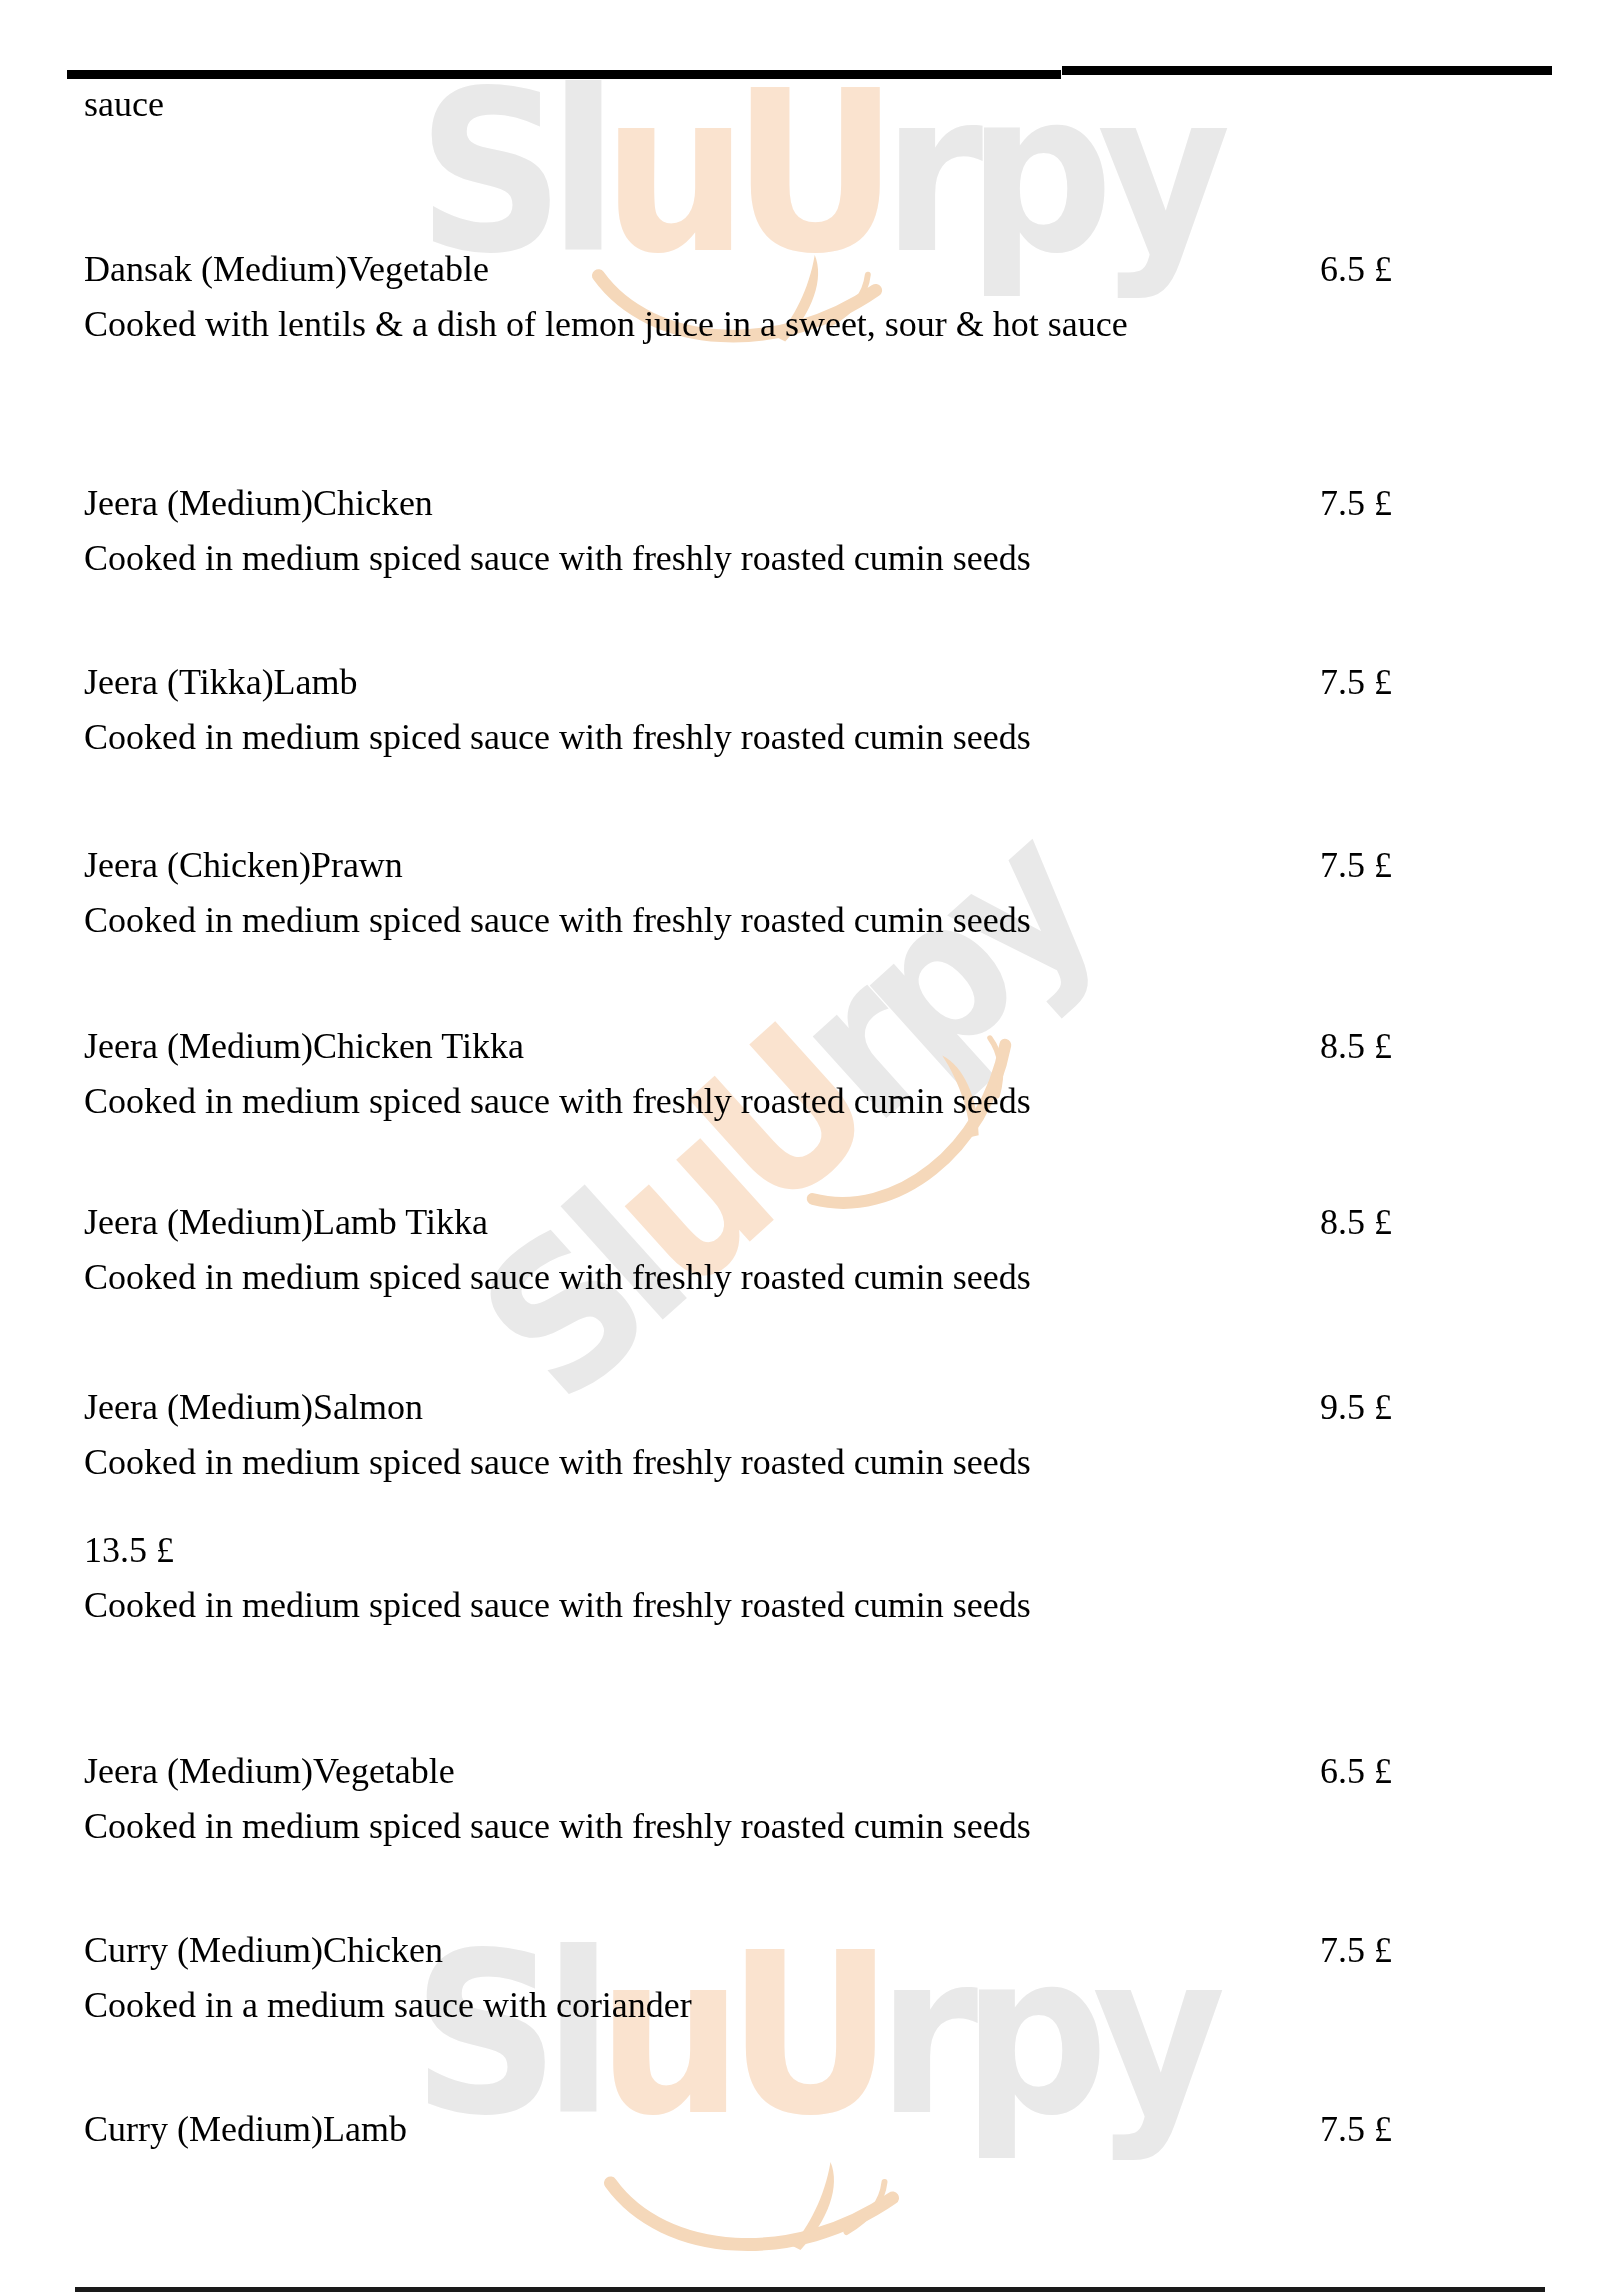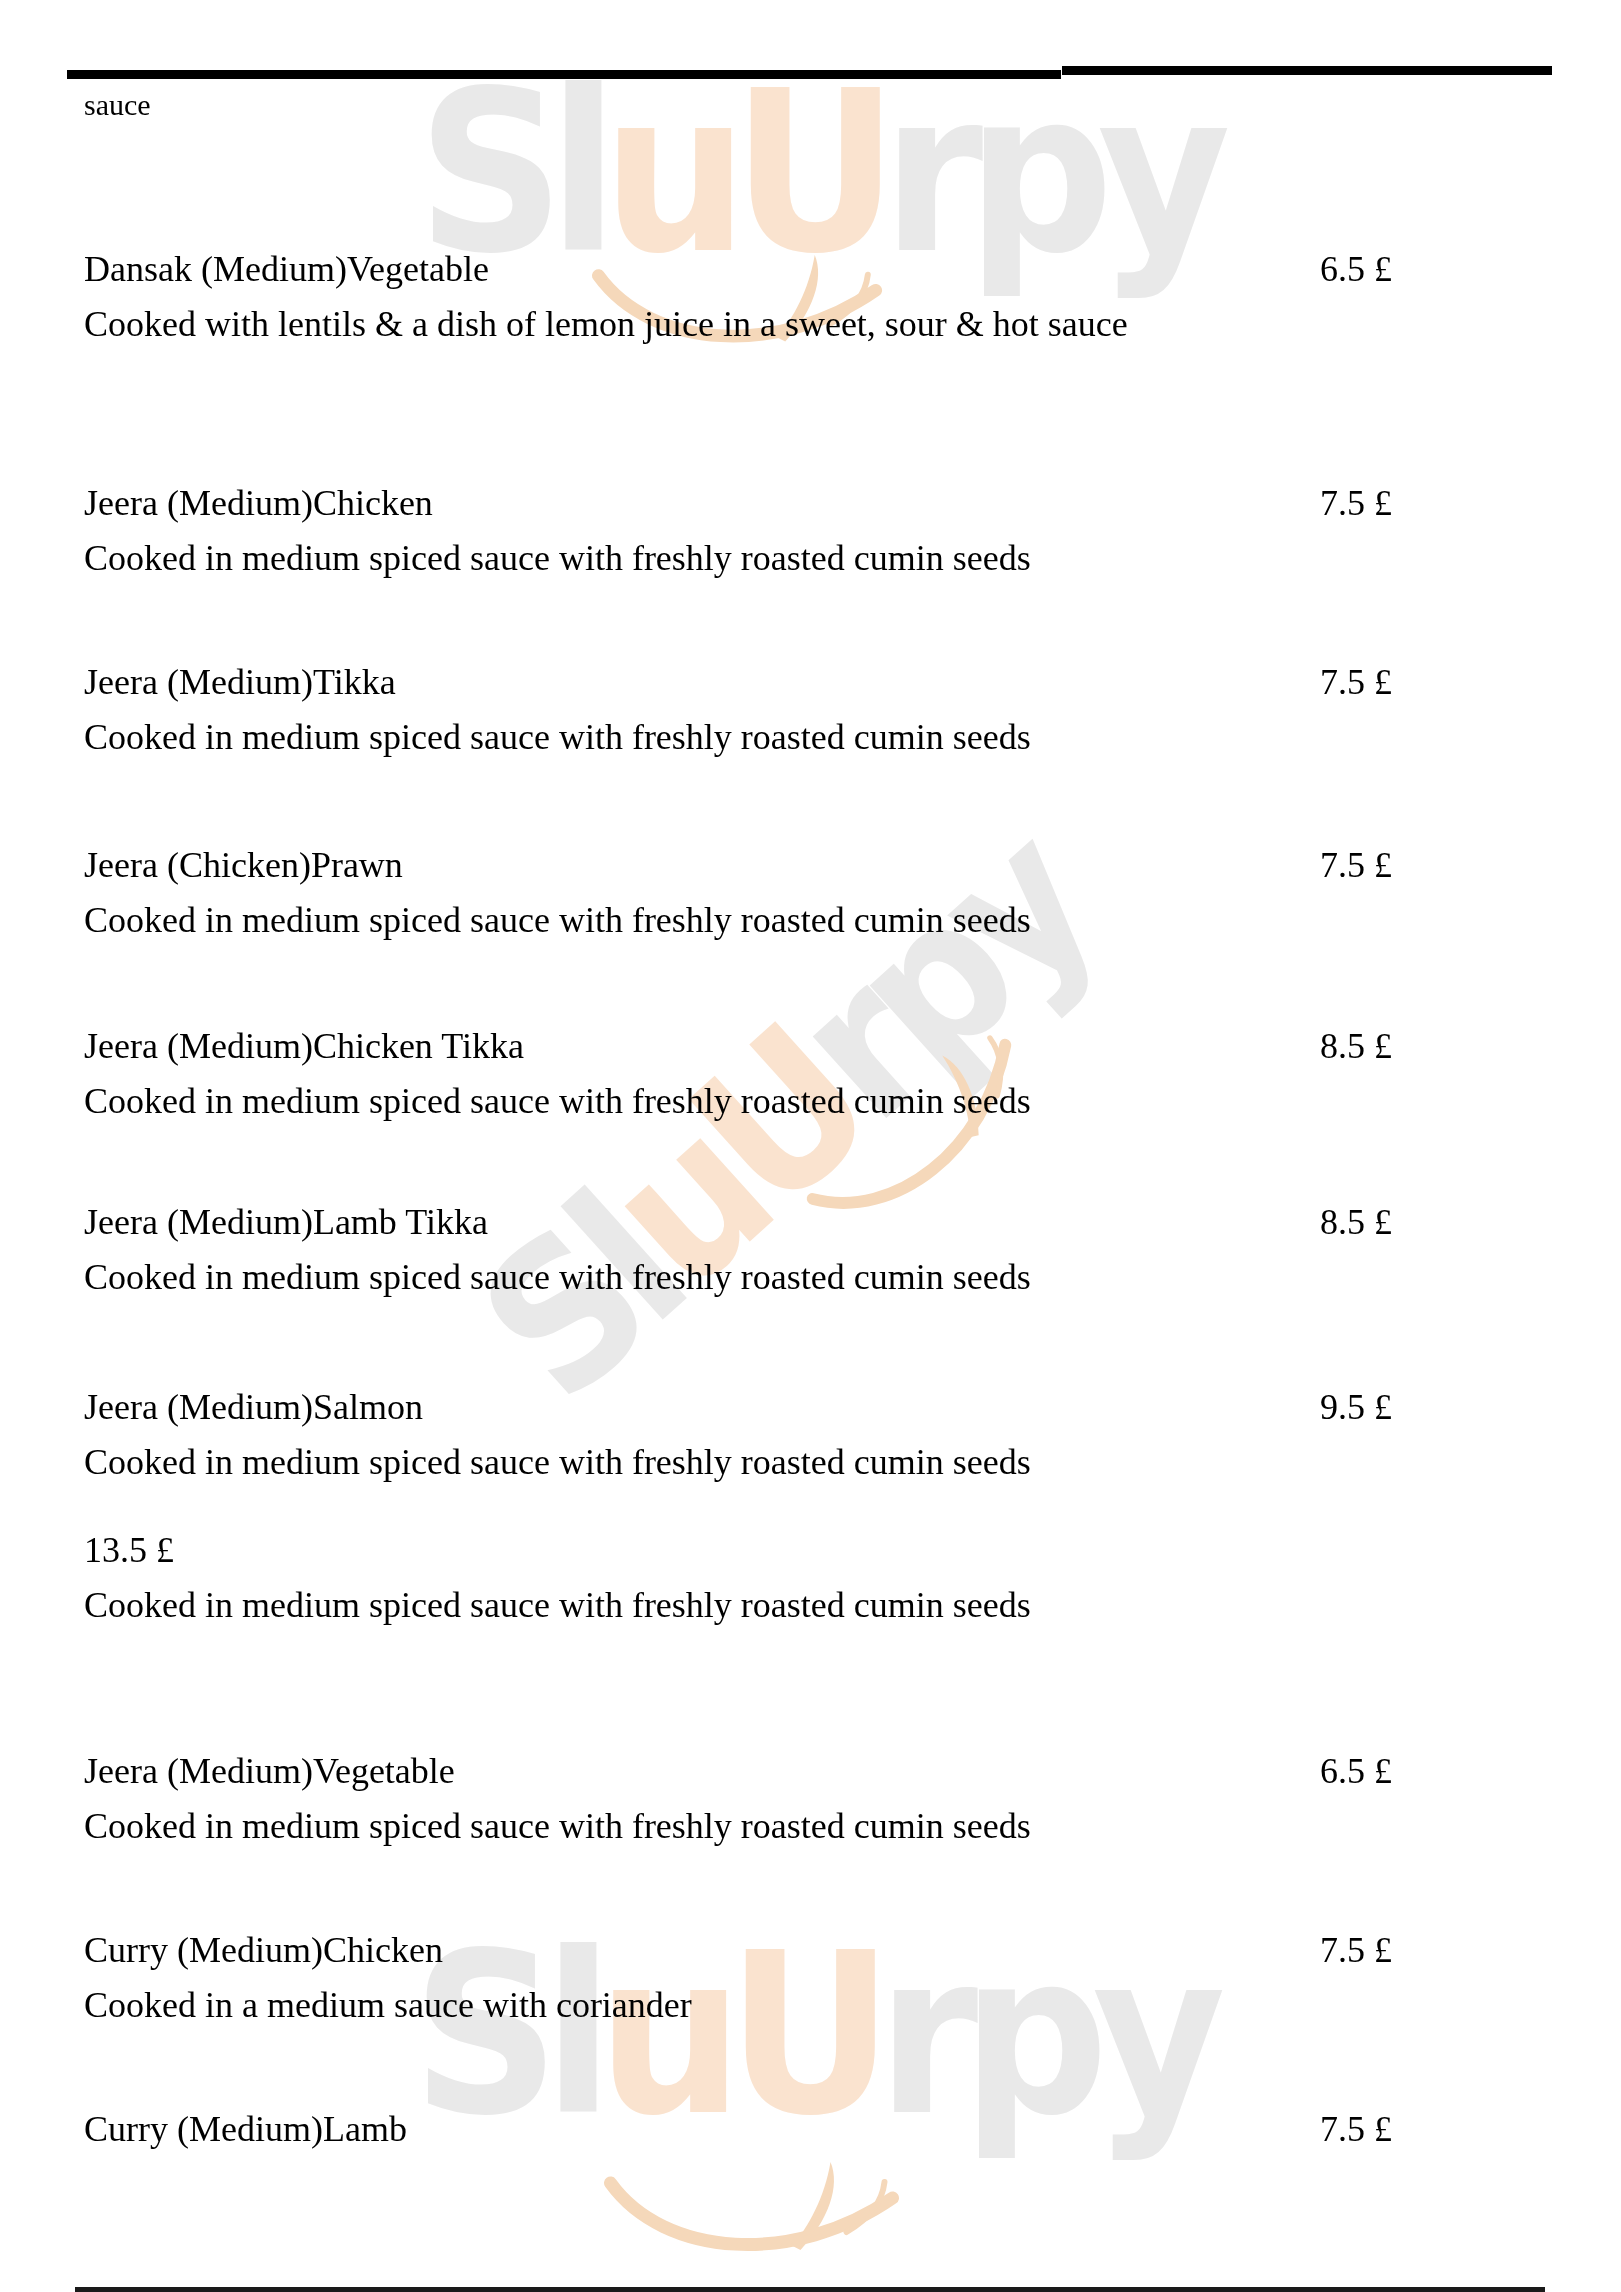--- a/index.html
+++ b/index.html
@@ -34,21 +34,21 @@
     transform-origin:center center;
   }
   .wm-bottom{left:412px;top:1906px;font-size:223px;transform:scaleX(.92);transform-origin:left top;}
   .swirl{position:absolute;pointer-events:none;}
   .swirl-top{left:588px;top:251px;width:304px;height:118px;}
   .swirl-mid{left:44%;top:74%;width:294px;height:114px;}
   .swirl-bottom{left:600px;top:2158px;width:309px;height:120px;}
   
   .cont-line{
     position:absolute;left:84px;top:77px;
-    font-size:30px;line-height:55px;
+    font-size:36px;line-height:55px;
   }
   .item{position:absolute;left:84px;width:1308px;}
   .item-title-row{
     display:flex;justify-content:space-between;align-items:baseline;
     font-size:36px;line-height:55px;
   }
   .item-name{white-space:nowrap;margin-top:38px;}
   .item-price{white-space:nowrap;text-align:right;}
   .item-desc{font-size:36px;line-height:55px;width:1098px;}
 </style>
@@ -101,21 +101,21 @@
   <div class="item" style="top:438px">
     <div class="item-title-row">
       <span class="item-name">Jeera (Medium)Chicken</span>
       <span class="item-price">7.5 £</span>
     </div>
     <div class="item-desc">Cooked in medium spiced sauce with freshly roasted cumin seeds</div>
   </div>
 
   <div class="item" style="top:617px">
     <div class="item-title-row">
-      <span class="item-name">Jeera (Medium)Tikka</span>
+      <span class="item-name">Jeera (Tikka)Lamb</span>
       <span class="item-price">7.5 £</span>
     </div>
     <div class="item-desc">Cooked in medium spiced sauce with freshly roasted cumin seeds</div>
   </div>
 
   <div class="item" style="top:800px">
     <div class="item-title-row">
       <span class="item-name">Jeera (Chicken)Prawn</span>
       <span class="item-price">7.5 £</span>
     </div>

